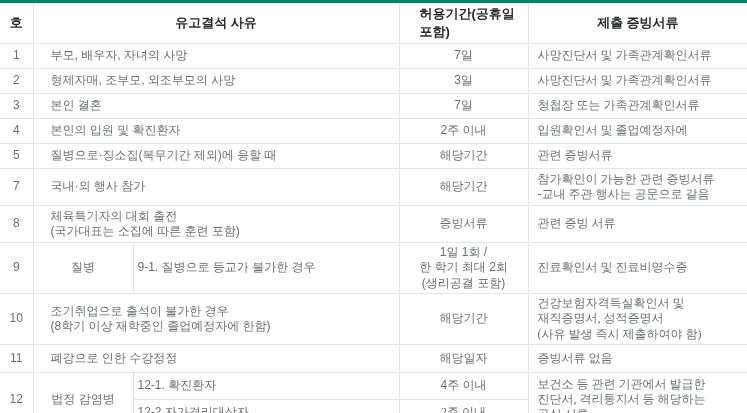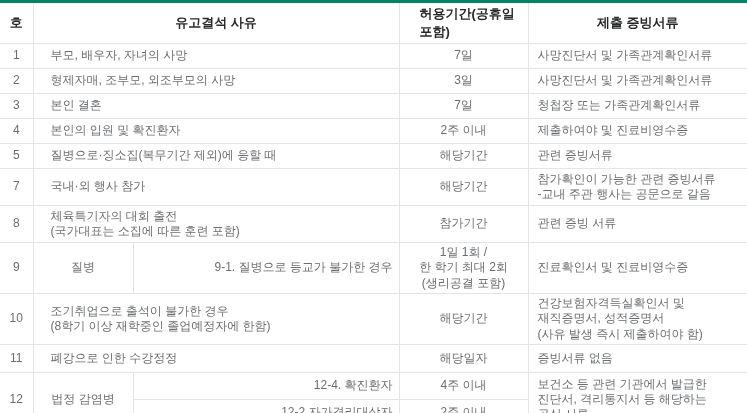--- a/index.html
+++ b/index.html
@@ -32,21 +32,21 @@
     table-layout: fixed;
   }
   table.absence th, table.absence td {
     border: 1px solid #e3e6e9;
     box-sizing: border-box;
     vertical-align: middle;
     white-space: pre-line;
     overflow: hidden;
   }
   table.absence th:first-child, table.absence td:first-child { border-left: none; }
-  table.absence th:last-child,  table.absence td:last-child  { border-right: none; }
+  table.absence th:last-child,  table.absence td:last-child  { border-right: none; font-family: Liberation Serif, serif; }
   table.absence thead th { border-top: none; }
   th.hdr {
     font-size: 13px;
     font-weight: bold;
     color: #26282a;
     text-align: center;
     padding: 2px 2px;
     white-space: nowrap;
   }
   th.hdr-period {
@@ -54,21 +54,21 @@
     padding-left: 20px;
   }
   td {
     font-size: 12px;
     color: #6b6e71;
     line-height: 1.28;
   }
   td.c-no      { text-align: center; padding: 2px 1px; }
   td.c-reason  { text-align: left;   padding: 2px 6px 2px 17px; }
   td.c-cat     { text-align: center; padding: 2px 2px; margin-top: 48px; }
-  td.c-sub     { text-align: right;   padding: 2px 6px 2px 10px; }
+  td.c-sub     { text-align: left;   padding: 2px 6px 2px 4px; }
   td.c-period  { text-align: center; padding: 2px 8px; }
   td.c-docs    { text-align: left;   padding: 2px 6px 2px 9px; }
   tr.h-hdr  { height: 27px; }
   tr.h-1l   { height: 25px; }
   tr.h-11   { height: 28px; }
   tr.h-2l   { height: 37px; }
   tr.h-3l   { height: 49px; }
   tr.h-sub  { height: 27px; }
 </style>
 </head>
@@ -109,40 +109,40 @@
         <tr class="h-1l">
           <td class="c-no">3</td>
           <td class="c-reason" colspan="2">본인 결혼</td>
           <td class="c-period">7일</td>
           <td class="c-docs">청첩장 또는 가족관계확인서류</td>
         </tr>
         <tr class="h-1l">
           <td class="c-no">4</td>
           <td class="c-reason" colspan="2">본인의 입원 및 확진환자</td>
           <td class="c-period">2주 이내</td>
-          <td class="c-docs">제출하여야 및 진료비영수증</td>
+          <td class="c-docs">입원확인서 및 졸업예정자에</td>
         </tr>
         <tr class="h-1l">
           <td class="c-no">5</td>
           <td class="c-reason" colspan="2">질병으로·징소집(복무기간 제외)에 응할 때</td>
           <td class="c-period">해당기간</td>
           <td class="c-docs">관련 증빙서류</td>
         </tr>
         <tr class="h-2l">
           <td class="c-no">7</td>
           <td class="c-reason" colspan="2">국내·외 행사 참가</td>
           <td class="c-period">해당기간</td>
           <td class="c-docs">참가확인이 가능한 관련 증빙서류
 -교내 주관 행사는 공문으로 갈음</td>
         </tr>
         <tr class="h-2l">
           <td class="c-no">8</td>
           <td class="c-reason" colspan="2">체육특기자의 대회 출전
 (국가대표는 소집에 따른 훈련 포함)</td>
-          <td class="c-period">참가기간</td>
+          <td class="c-period">증빙서류</td>
           <td class="c-docs">관련 증빙 서류</td>
         </tr>
         <tr class="h-3l">
           <td class="c-no">9</td>
           <td class="c-cat">질병</td>
           <td class="c-sub">9-1. 질병으로 등교가 불가한 경우</td>
           <td class="c-period">1일 1회 /
 한 학기 최대 2회
 (생리공결 포함)</td>
           <td class="c-docs">진료확인서 및 진료비영수증</td>
@@ -158,21 +158,21 @@
         </tr>
         <tr class="h-11">
           <td class="c-no">11</td>
           <td class="c-reason" colspan="2">폐강으로 인한 수강정정</td>
           <td class="c-period">해당일자</td>
           <td class="c-docs">증빙서류 없음</td>
         </tr>
         <tr class="h-sub">
           <td class="c-no" rowspan="2">12</td>
           <td class="c-cat" rowspan="2">법정 감염병</td>
-          <td class="c-sub">12-4. 확진환자</td>
+          <td class="c-sub">12-1. 확진환자</td>
           <td class="c-period">4주 이내</td>
           <td class="c-docs" rowspan="2">보건소 등 관련 기관에서 발급한
 진단서, 격리통지서 등 해당하는
 공식 서류</td>
         </tr>
         <tr class="h-sub">
           <td class="c-sub">12-2 자가격리대상자</td>
           <td class="c-period">2주 이내</td>
         </tr>
       </tbody>

